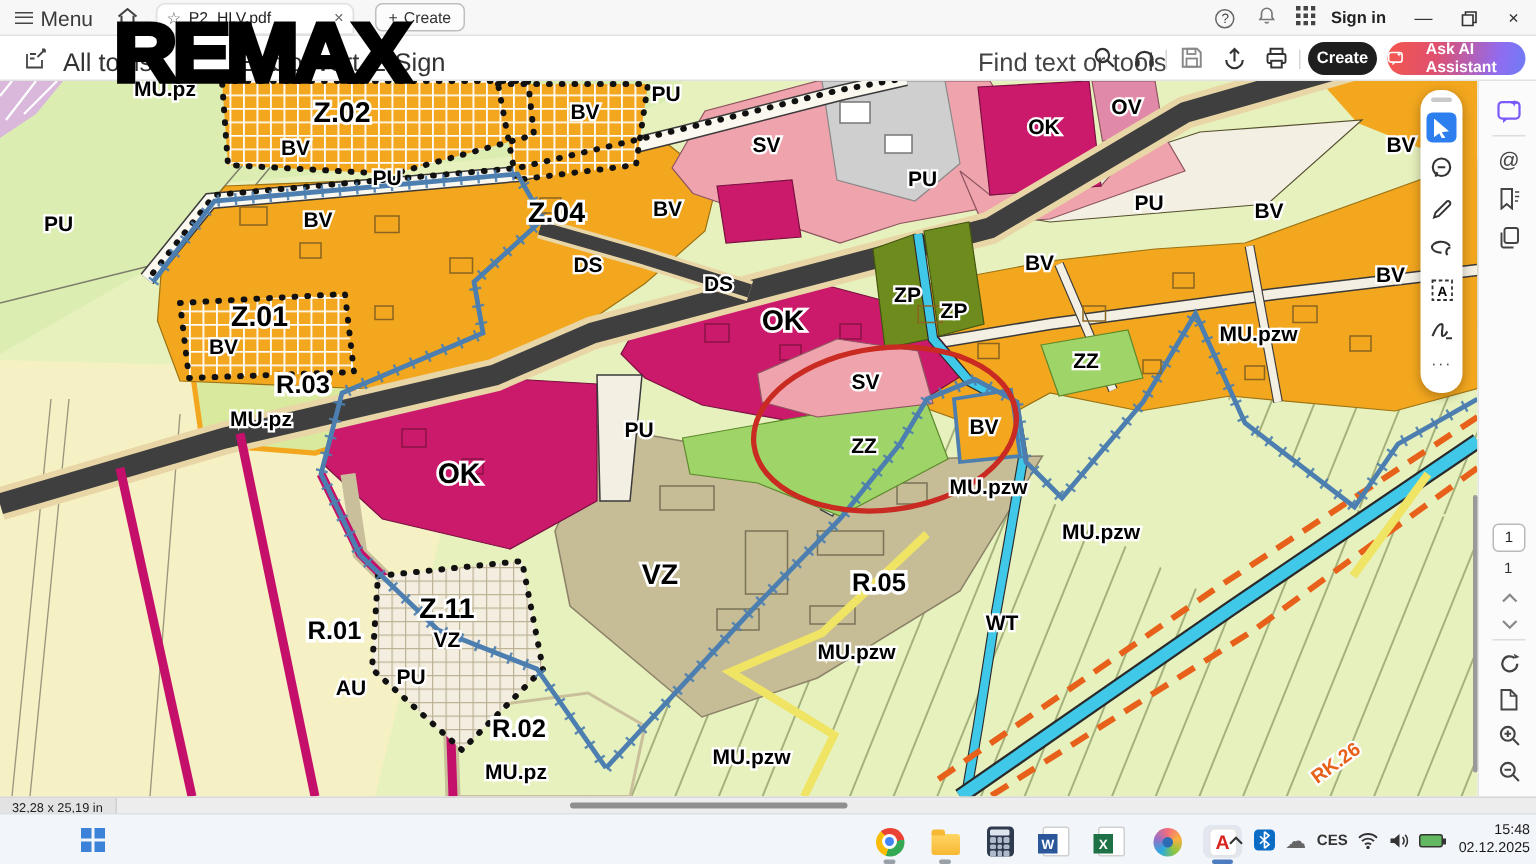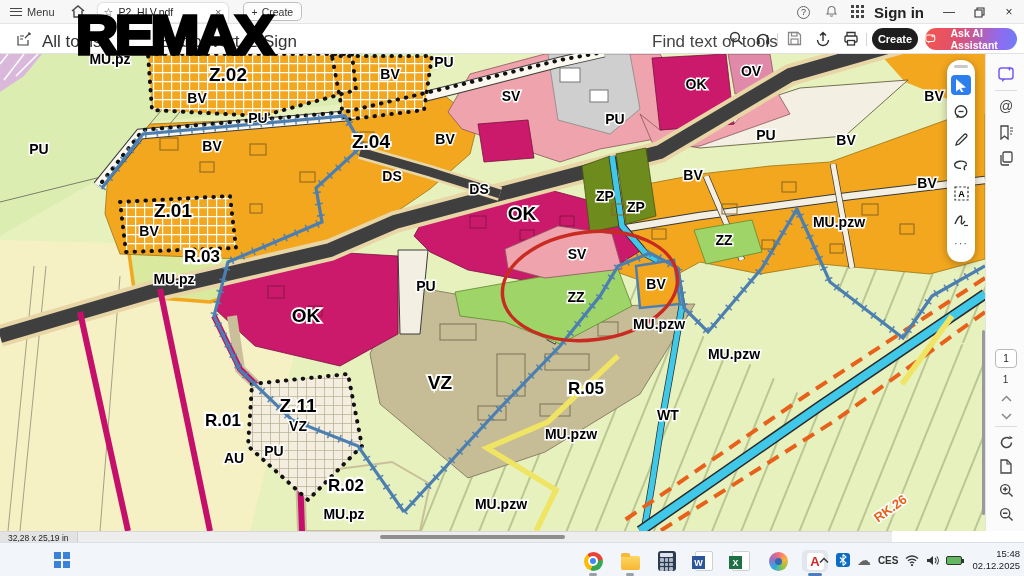--- a/index.html
+++ b/index.html
@@ -2,33 +2,33 @@
 <html><head>
 <meta charset="utf-8">
 <style>
   * { margin:0; padding:0; box-sizing:border-box; }
   html,body { width:1024px; height:576px; overflow:hidden; font-family:"Liberation Sans",sans-serif; }
   .abs { position:absolute; }
   #stage { position:relative; width:1024px; height:576px; background:#fff; }
 
   
   #titlebar { position:absolute; left:0; top:0; width:1024px; height:24px; background:#F7F7F7; border-bottom:1px solid #E4E4E4; display:flex; align-items:center; }
-  .tb-item { display:flex; align-items:center; gap:5px; font-size:11px; color:#3a3a3a; }
+  .tb-item { display:flex; align-items:center; gap:5px; font-size:14px; color:#3a3a3a; }
   #menu-btn { margin-left:10px; }
   .hamburger { width:12px; height:8px; border-top:1.6px solid #444; border-bottom:1.6px solid #444; position:relative; }
   .hamburger:before { content:""; position:absolute; left:0; top:2.2px; width:12px; height:1.6px; background:#444; }
   #home-btn { margin-left:16px; font-size:13px; color:#444; }
   #doc-tab { margin-left:12px; width:132px; height:20px; background:#fff; border:1px solid #E0E0E0; border-bottom:none; border-radius:6px 6px 0 0; display:flex; align-items:center; padding:0 6px; gap:5px; box-shadow:0 1px 2px rgba(0,0,0,.06); }
   #doc-tab .star { color:#555; font-size:11px; }
   #doc-tab .title { font-size:10.5px; color:#222; white-space:nowrap; overflow:hidden; flex:1; }
   #doc-tab .close { color:#666; font-size:11px; }
   #create-btn { margin-left:14px; height:19px; border:1px solid #BFBFBF; border-radius:5px; padding:0 8px; display:flex; align-items:center; gap:4px; font-size:10.5px; color:#333; background:#FCFCFC; }
   #titlebar-right { position:absolute; right:0; top:0; height:24px; display:flex; align-items:center; gap:0; }
   .tbr-icon { width:26px; text-align:center; font-size:11px; color:#444; }
-  #signin-label { font-size:15px; font-weight:bold; color:#222; margin:0 10px 0 4px; }
+  #signin-label { font-size:11px; font-weight:bold; color:#222; margin:0 10px 0 4px; }
   .winctl { width:30px; height:24px; display:flex; align-items:center; justify-content:center; color:#333; font-size:12px; }
 
   
   #toolbar { position:absolute; left:0; top:24px; width:1024px; height:30px; background:#fff; border-bottom:1px solid #E2E2E2; }
   .tool-label { position:absolute; top:8px; font-size:17px; color:#333; }
   #find-label { color:#444; }
   .pill { position:absolute; top:4px; height:22px; border-radius:12px; display:flex; align-items:center; justify-content:center; font-size:11px; font-weight:bold; }
   #share-pill { left:872px; width:46px; background:#1E1E1E; color:#fff; }
   #ai-pill { left:925px; width:92px; background:linear-gradient(100deg,#F4574D 0%,#E0506E 35%,#8F6CF0 80%,#6F7CF5 100%); color:#fff; gap:15px; }
   .tb-svg { position:absolute; top:7px; }
@@ -48,21 +48,21 @@
 
   
   #rail { position:absolute; left:985px; top:54px; width:39px; height:477px; background:#FBFBFB; border-left:1px solid #E3E3E3; }
   .rail-item { position:absolute; left:10px; width:20px; height:20px; display:flex; align-items:center; justify-content:center; color:#444; }
   .rail-div { position:absolute; left:9px; width:22px; height:1px; background:#DDD; }
   #page-box { position:absolute; left:9px; top:295px; width:22px; height:19px; border:1px solid #B9B9B9; border-radius:4px; background:#fff; font-size:10px; color:#222; display:flex; align-items:center; justify-content:center; }
   #page-total { position:absolute; left:0; top:320px; width:39px; text-align:center; font-size:10px; color:#333; }
   #vscroll { position:absolute; left:-4px; top:276px; width:3px; height:185px; background:#9A9A9A; border-radius:2px; }
 
   
-  #statusbar { position:absolute; left:0; top:531px; width:892px; height:11px; background:#EDEDED; border-top:1px solid #D7D7D7; }
+  #statusbar { position:absolute; left:0; top:531px; width:1024px; height:11px; background:#EDEDED; border-top:1px solid #D7D7D7; }
   #size-chip { position:absolute; left:0; top:0; height:11px; background:#E3E3E3; border-right:1px solid #CFCFCF; font-size:8.5px; color:#222; padding:0 8px; display:flex; align-items:center; }
   #hthumb { position:absolute; left:380px; top:3px; width:185px; height:4px; background:#8F8F8F; border-radius:2px; }
 
   
   #taskbar { position:absolute; left:0; top:542px; width:1024px; height:34px; background:#F2F5F9; border-top:1px solid #DCE0E6; }
   #start-btn { position:absolute; left:54px; top:9px; width:16px; height:16px; display:grid; grid-template-columns:7px 7px; grid-template-rows:7px 7px; gap:1.6px; }
   #start-btn div { background:#3B82D8; }
   #search-pill { position:absolute; left:86px; top:6px; width:224px; height:22px; background:#fff; border:1px solid #CFCFCF; border-radius:12px; display:flex; align-items:center; padding-left:8px; gap:6px; }
   #search-pill input { border:none; outline:none; font-size:11px; color:#333; width:160px; background:transparent; font-family:"Liberation Sans",sans-serif; }
   .task-icon { position:absolute; top:7px; width:26px; height:22px; display:flex; align-items:center; justify-content:center; }

